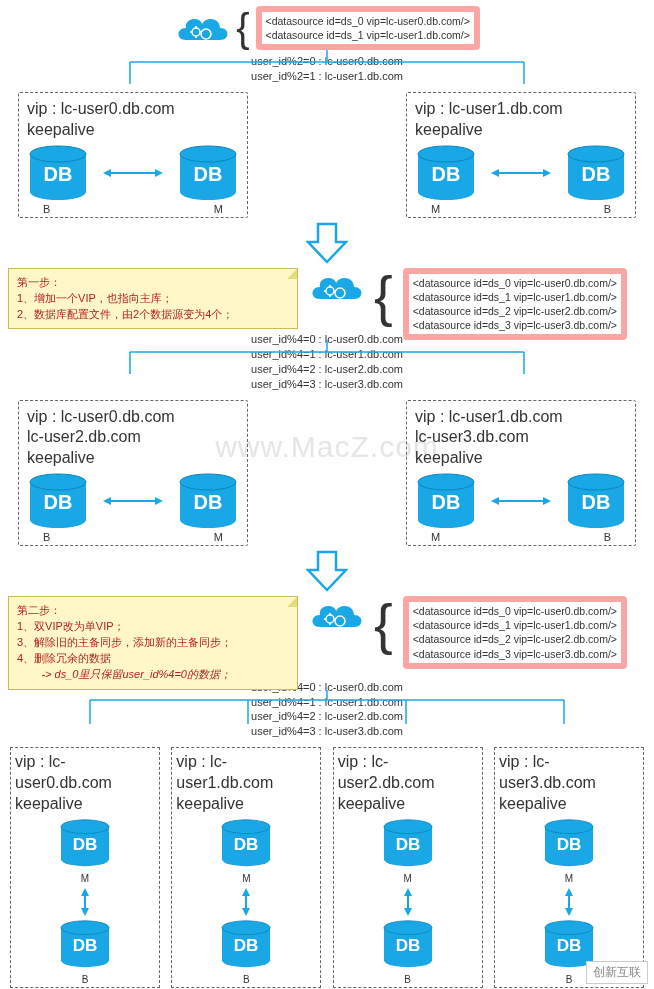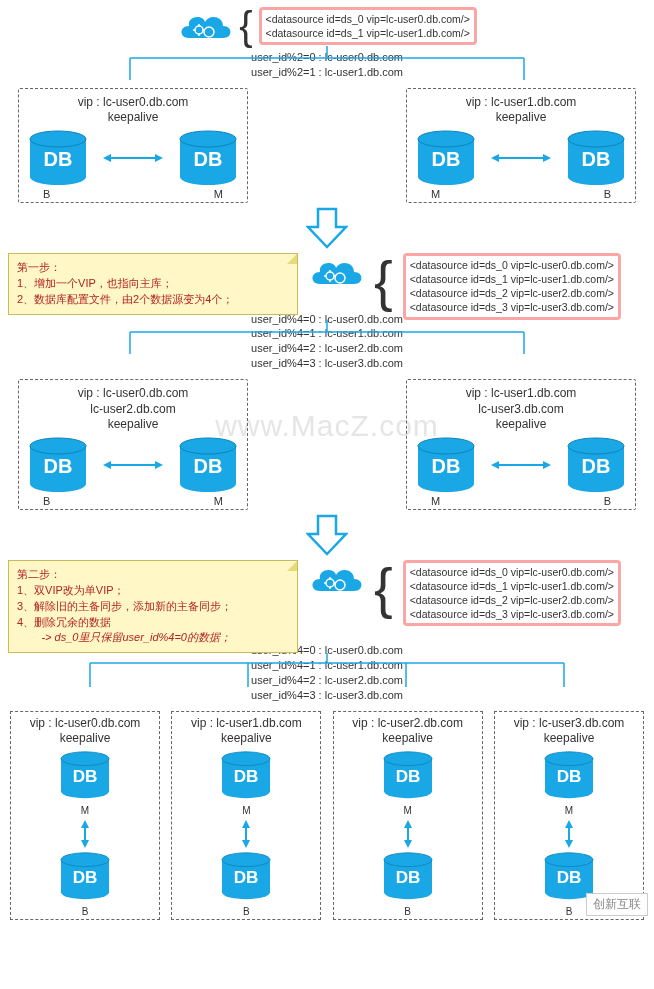--- a/index.html
+++ b/index.html
@@ -11,31 +11,31 @@
     background: #fff;
     position: relative;
   }
   .stage { position: relative; width: 654px; }
   .cloud-wrap { display:flex; align-items:center; justify-content:center; gap:6px; }
   .cloud {
     width: 56px; height: 38px; position: relative;
   }
   .cloud svg { width:100%; height:100%; }
   .brace { font-size: 40px; color:#333; line-height:1; }
-  .ds-lines { font-size:10.5px; line-height:1.35; color:#333; border:3px solid #fca5a5; border-radius:4px; padding:2px 4px; }
+  .ds-lines { font-size:10.5px; line-height:1.35; color:#333; border:6px solid #fca5a5; border-radius:4px; padding:2px 4px; }
   .route-rules { text-align:center; font-size:11px; line-height:1.35; margin:4px 0 8px; }
   .cluster-row { display:flex; justify-content:space-between; padding:0 18px; gap:20px; }
   .cluster {
     border: 1.5px dashed #666;
     border-radius: 2px;
     padding: 6px 8px 2px;
     width: 230px;
     position: relative;
   }
-  .cluster-hdr { text-align:center; font-size:12px; line-height:1.3; margin-bottom:4px; }
+  .cluster-hdr { text-align:left; font-size:16px; line-height:1.3; margin-bottom:4px; }
   .db-pair { display:flex; align-items:center; justify-content:space-between; }
   .db-pair.vert { flex-direction:column; gap:4px; }
   .db {
     width: 62px; height: 56px; position:relative;
   }
   .db svg { width:100%; height:100%; }
   .db-label { text-align:center; font-size:11px; margin-top:2px; }
   .harrow { flex:1; display:flex; align-items:center; justify-content:center; }
   .harrow svg { width:100%; height:18px; }
   .varrow { display:flex; justify-content:center; }

